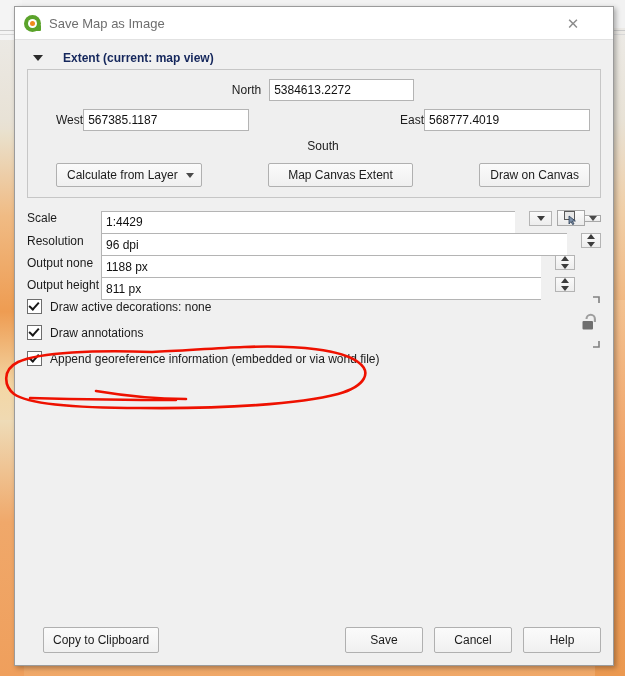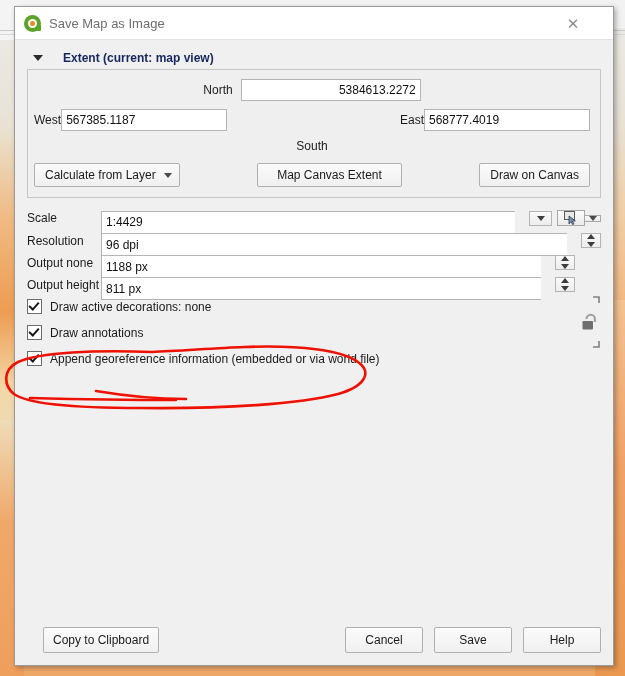--- a/index.html
+++ b/index.html
@@ -161,21 +161,21 @@
     border-top: 6px solid #2b2b2b;
   }
   .group-title {
     font-weight: bold;
     font-size: 12px;
     color: #15275c;
   }
   .groupbox {
     border: 1px solid #c6c6c6;
     background: #efefef;
-    padding: 9px 10px 10px 6px;
+    padding: 9px 10px 10px 28px;
     box-sizing: border-box;
   }
 
   .lbl {
     font-size: 12px;
     color: #1b1b1b;
     white-space: nowrap;
   }
 
   input.field {
@@ -192,21 +192,21 @@
 
   
   .row-center {
     display: flex;
     justify-content: center;
     align-items: center;
     gap: 8px;
     margin-bottom: 8px;
   }
   .row-center .lbl { width: auto; }
-  .row-center input.field { width: 180px; text-align: right; }
+  .row-center input.field { width: 145px; }
 
   .row-we {
     display: flex;
     align-items: center;
     margin-bottom: 8px;
   }
   .row-we .west-input { width: 166px; }
   .row-we .east-input { width: 166px; }
   .spacer { flex: 1 1 auto; }
 
@@ -518,22 +518,22 @@
           <span class="cbox checked"></span>
           <span class="cblabel">Append georeference information (embedded or via world file)</span>
         </div>
       </div>
 
     </div>
 
     <div class="footer">
       <button class="btn btn-copy">Copy to Clipboard</button>
       <span class="spacer"></span>
+      <button class="btn btn-save">Save</button>
       <button class="btn btn-cancel">Cancel</button>
-      <button class="btn btn-save">Save</button>
       <button class="btn btn-help">Help</button>
     </div>
 
   </div>
 </div>
 
 <svg id="annotation" viewBox="0 0 625 676">
   <path d="M152 352 C 96 350, 40 352, 18 362 C 2 370, 4 386, 14 394
            C 28 404, 70 408, 140 408 C 225 409, 300 404, 338 394
            C 366 386, 372 372, 358 362 C 342 350, 300 345, 244 347

